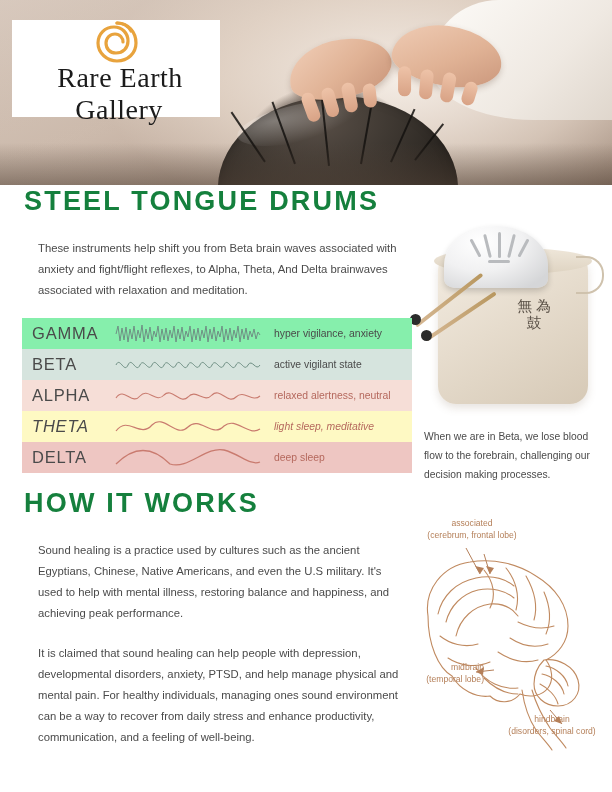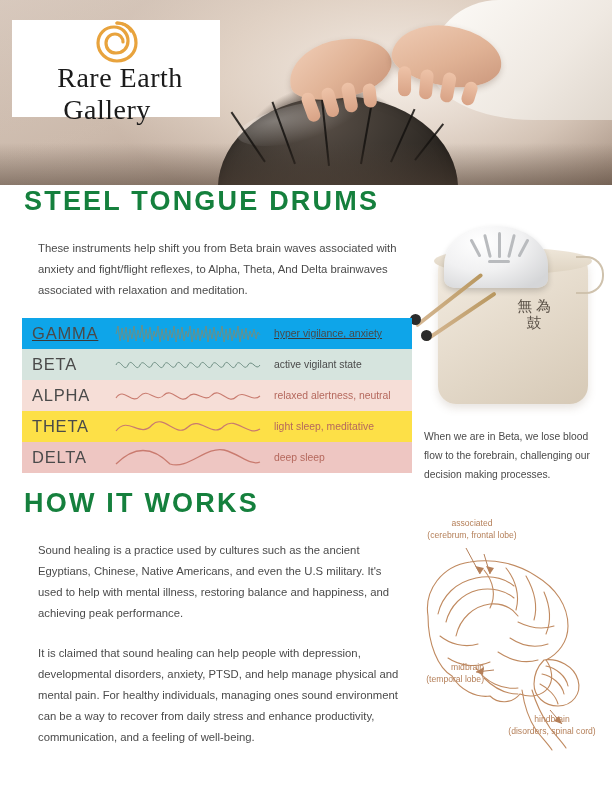--- a/index.html
+++ b/index.html
@@ -112,21 +112,21 @@
     display: flex;
     flex-direction: column;
     line-height: 1.0;
   }
   .logo-line1, .logo-line2 {
     font-family: "Liberation Serif", serif;
     color: #1b1b1b;
     font-size: 28px;
     letter-spacing: 0.5px;
   }
-  .logo-line2 { margin-top: 4px; margin-left: 6px; }
+  .logo-line2 { margin-top: 4px; margin-left: 18px; }
 
   
   .h1 {
     font-size: 27px;
     letter-spacing: 2.2px;
     font-weight: bold;
     color: #15803d;
     margin: 0;
     text-transform: uppercase;
   }
@@ -192,24 +192,24 @@
     height: 28px;
     position: relative;
     overflow: hidden;
   }
   .wave-desc {
     flex: 1;
     font-size: 10.4px;
     padding-left: 12px;
     color: #5a5a5a;
   }
-  .r-gamma { background: #0ea5e9; text-decoration: underline; }
+  .r-gamma { background: #86efac; }
   .r-beta  { background: #d6e4de; }
   .r-alpha { background: #f6ded7; }
-  .r-theta { background: #fde047; }
+  .r-theta { background: #fef9c3; font-style: italic; }
   .r-delta { background: #eec6c2; }
   .r-gamma .wave-desc, .r-beta .wave-desc { color: #4a4a4a; }
   .r-alpha .wave-desc, .r-theta .wave-desc, .r-delta .wave-desc { color: #b5685d; }
 
   
   .product {
     position: absolute;
     left: 408px;
     top: 212px;
     width: 196px;

